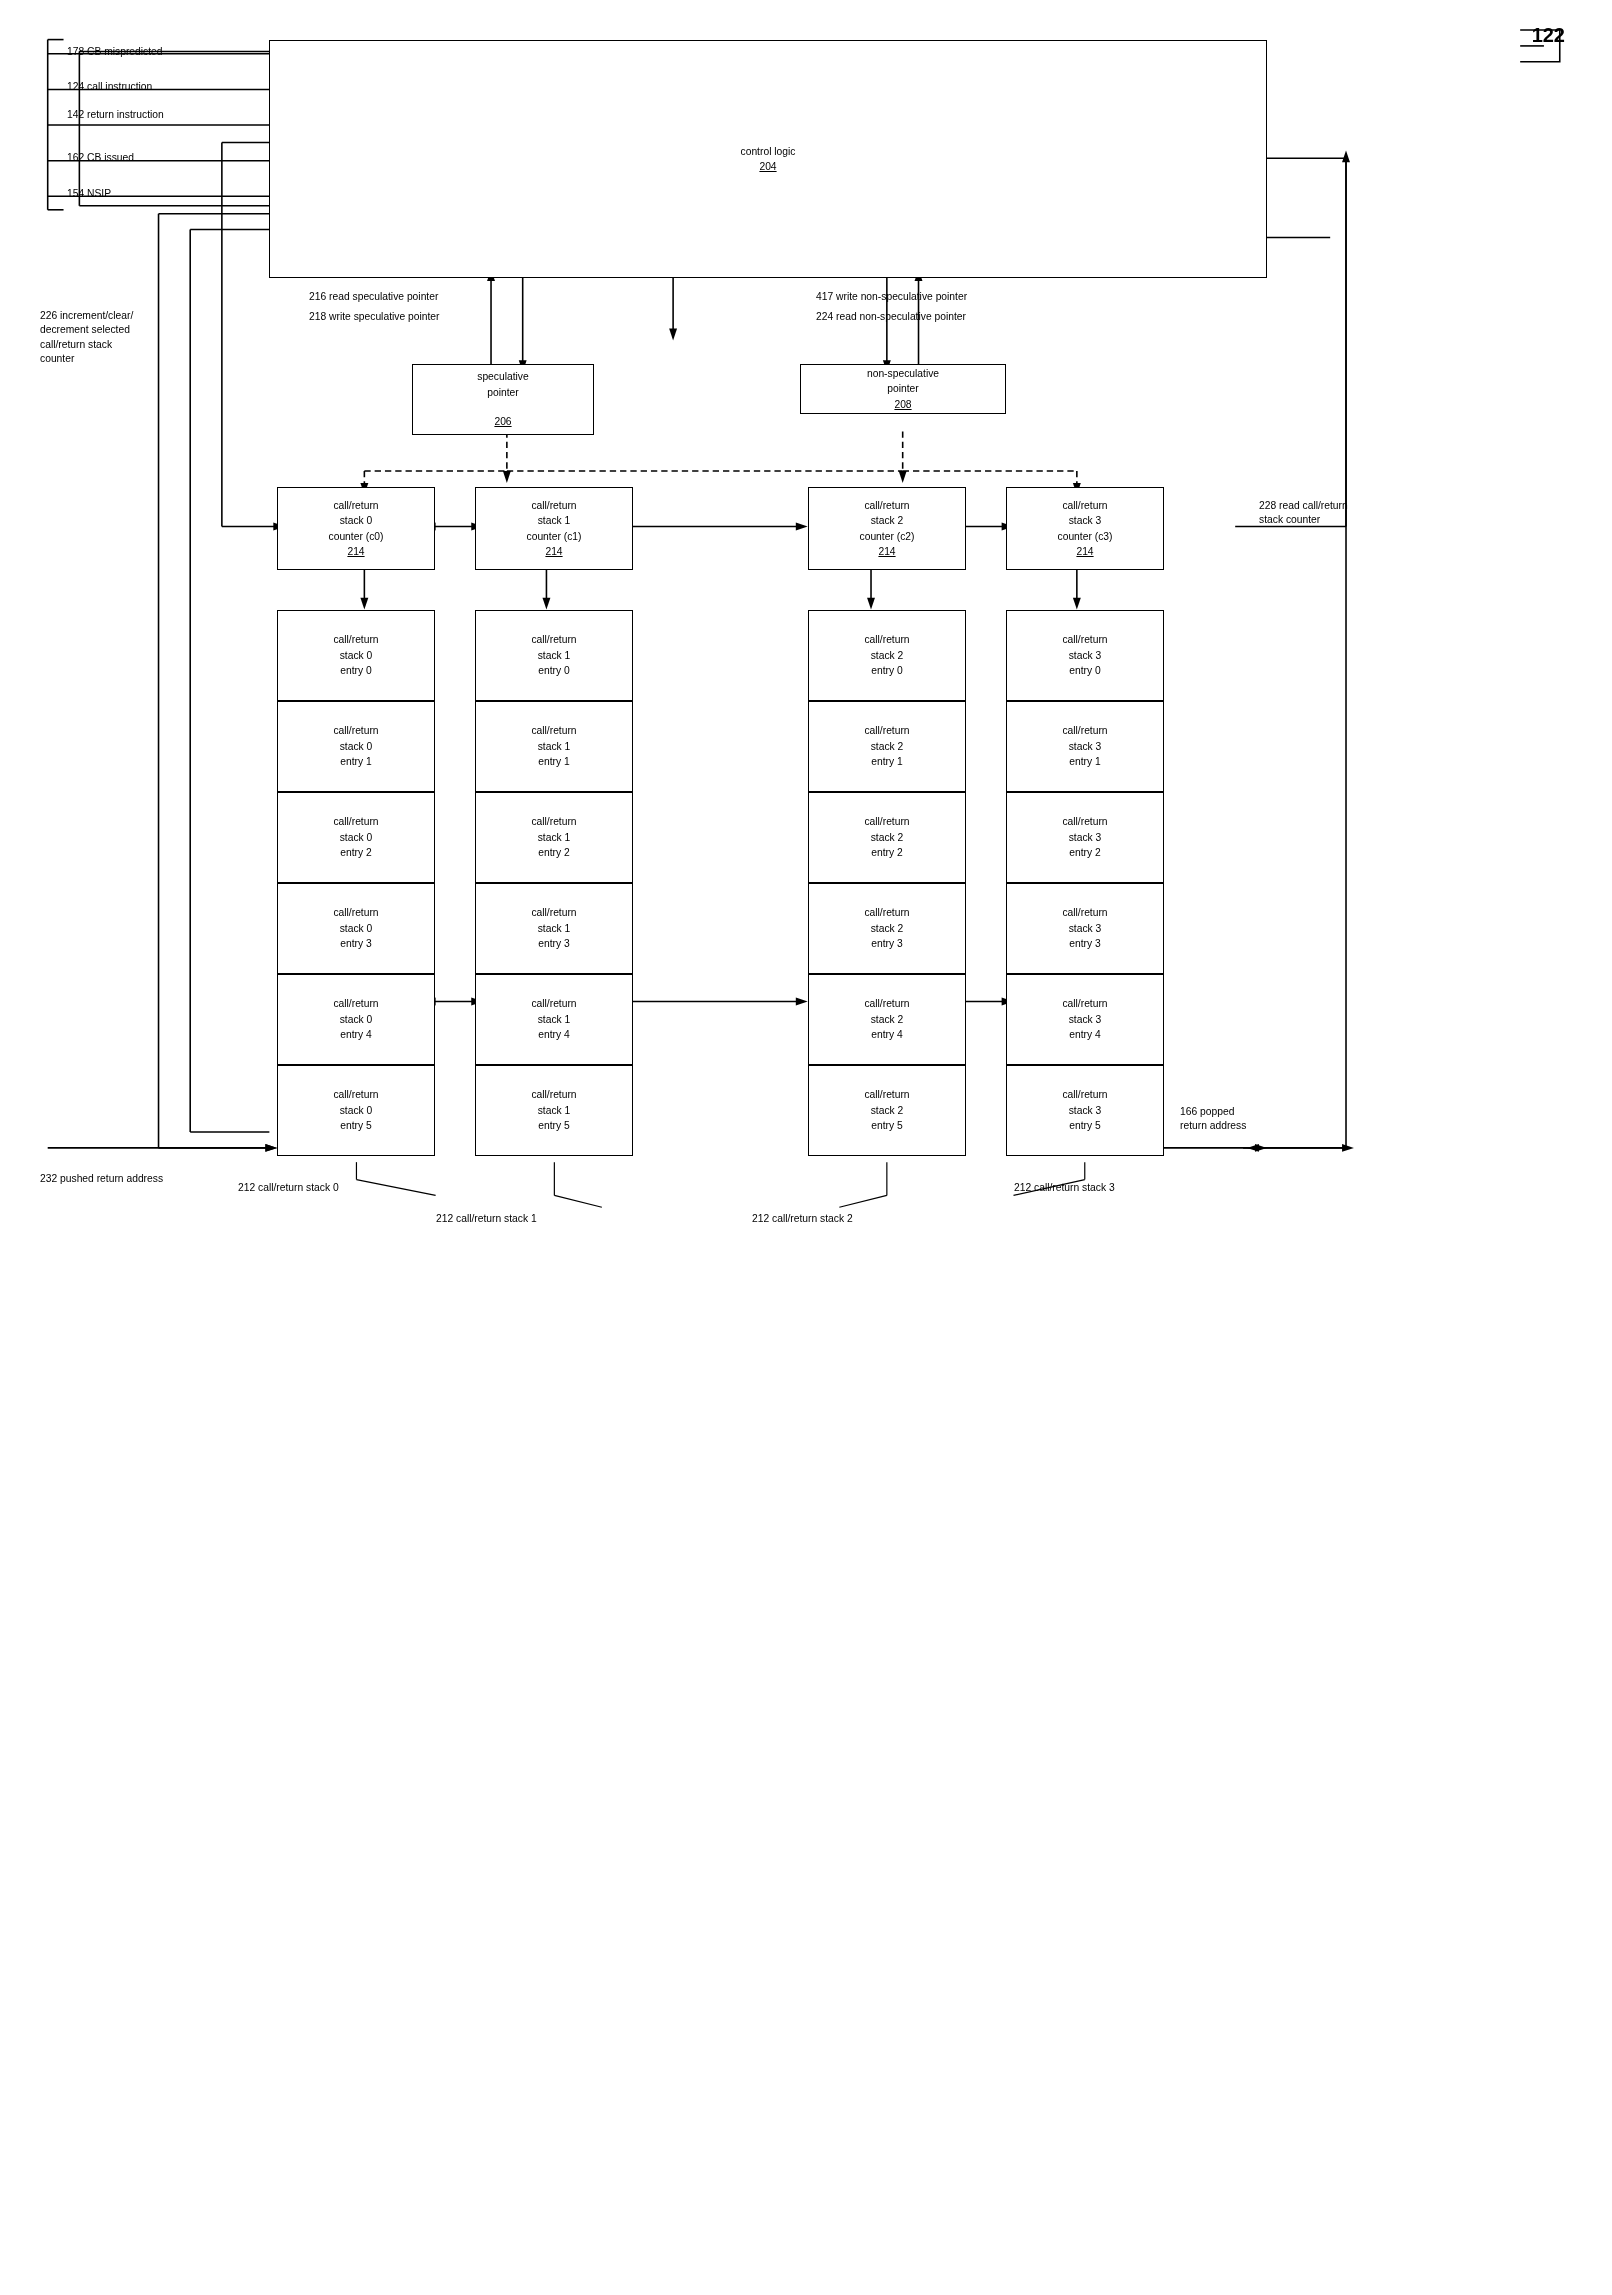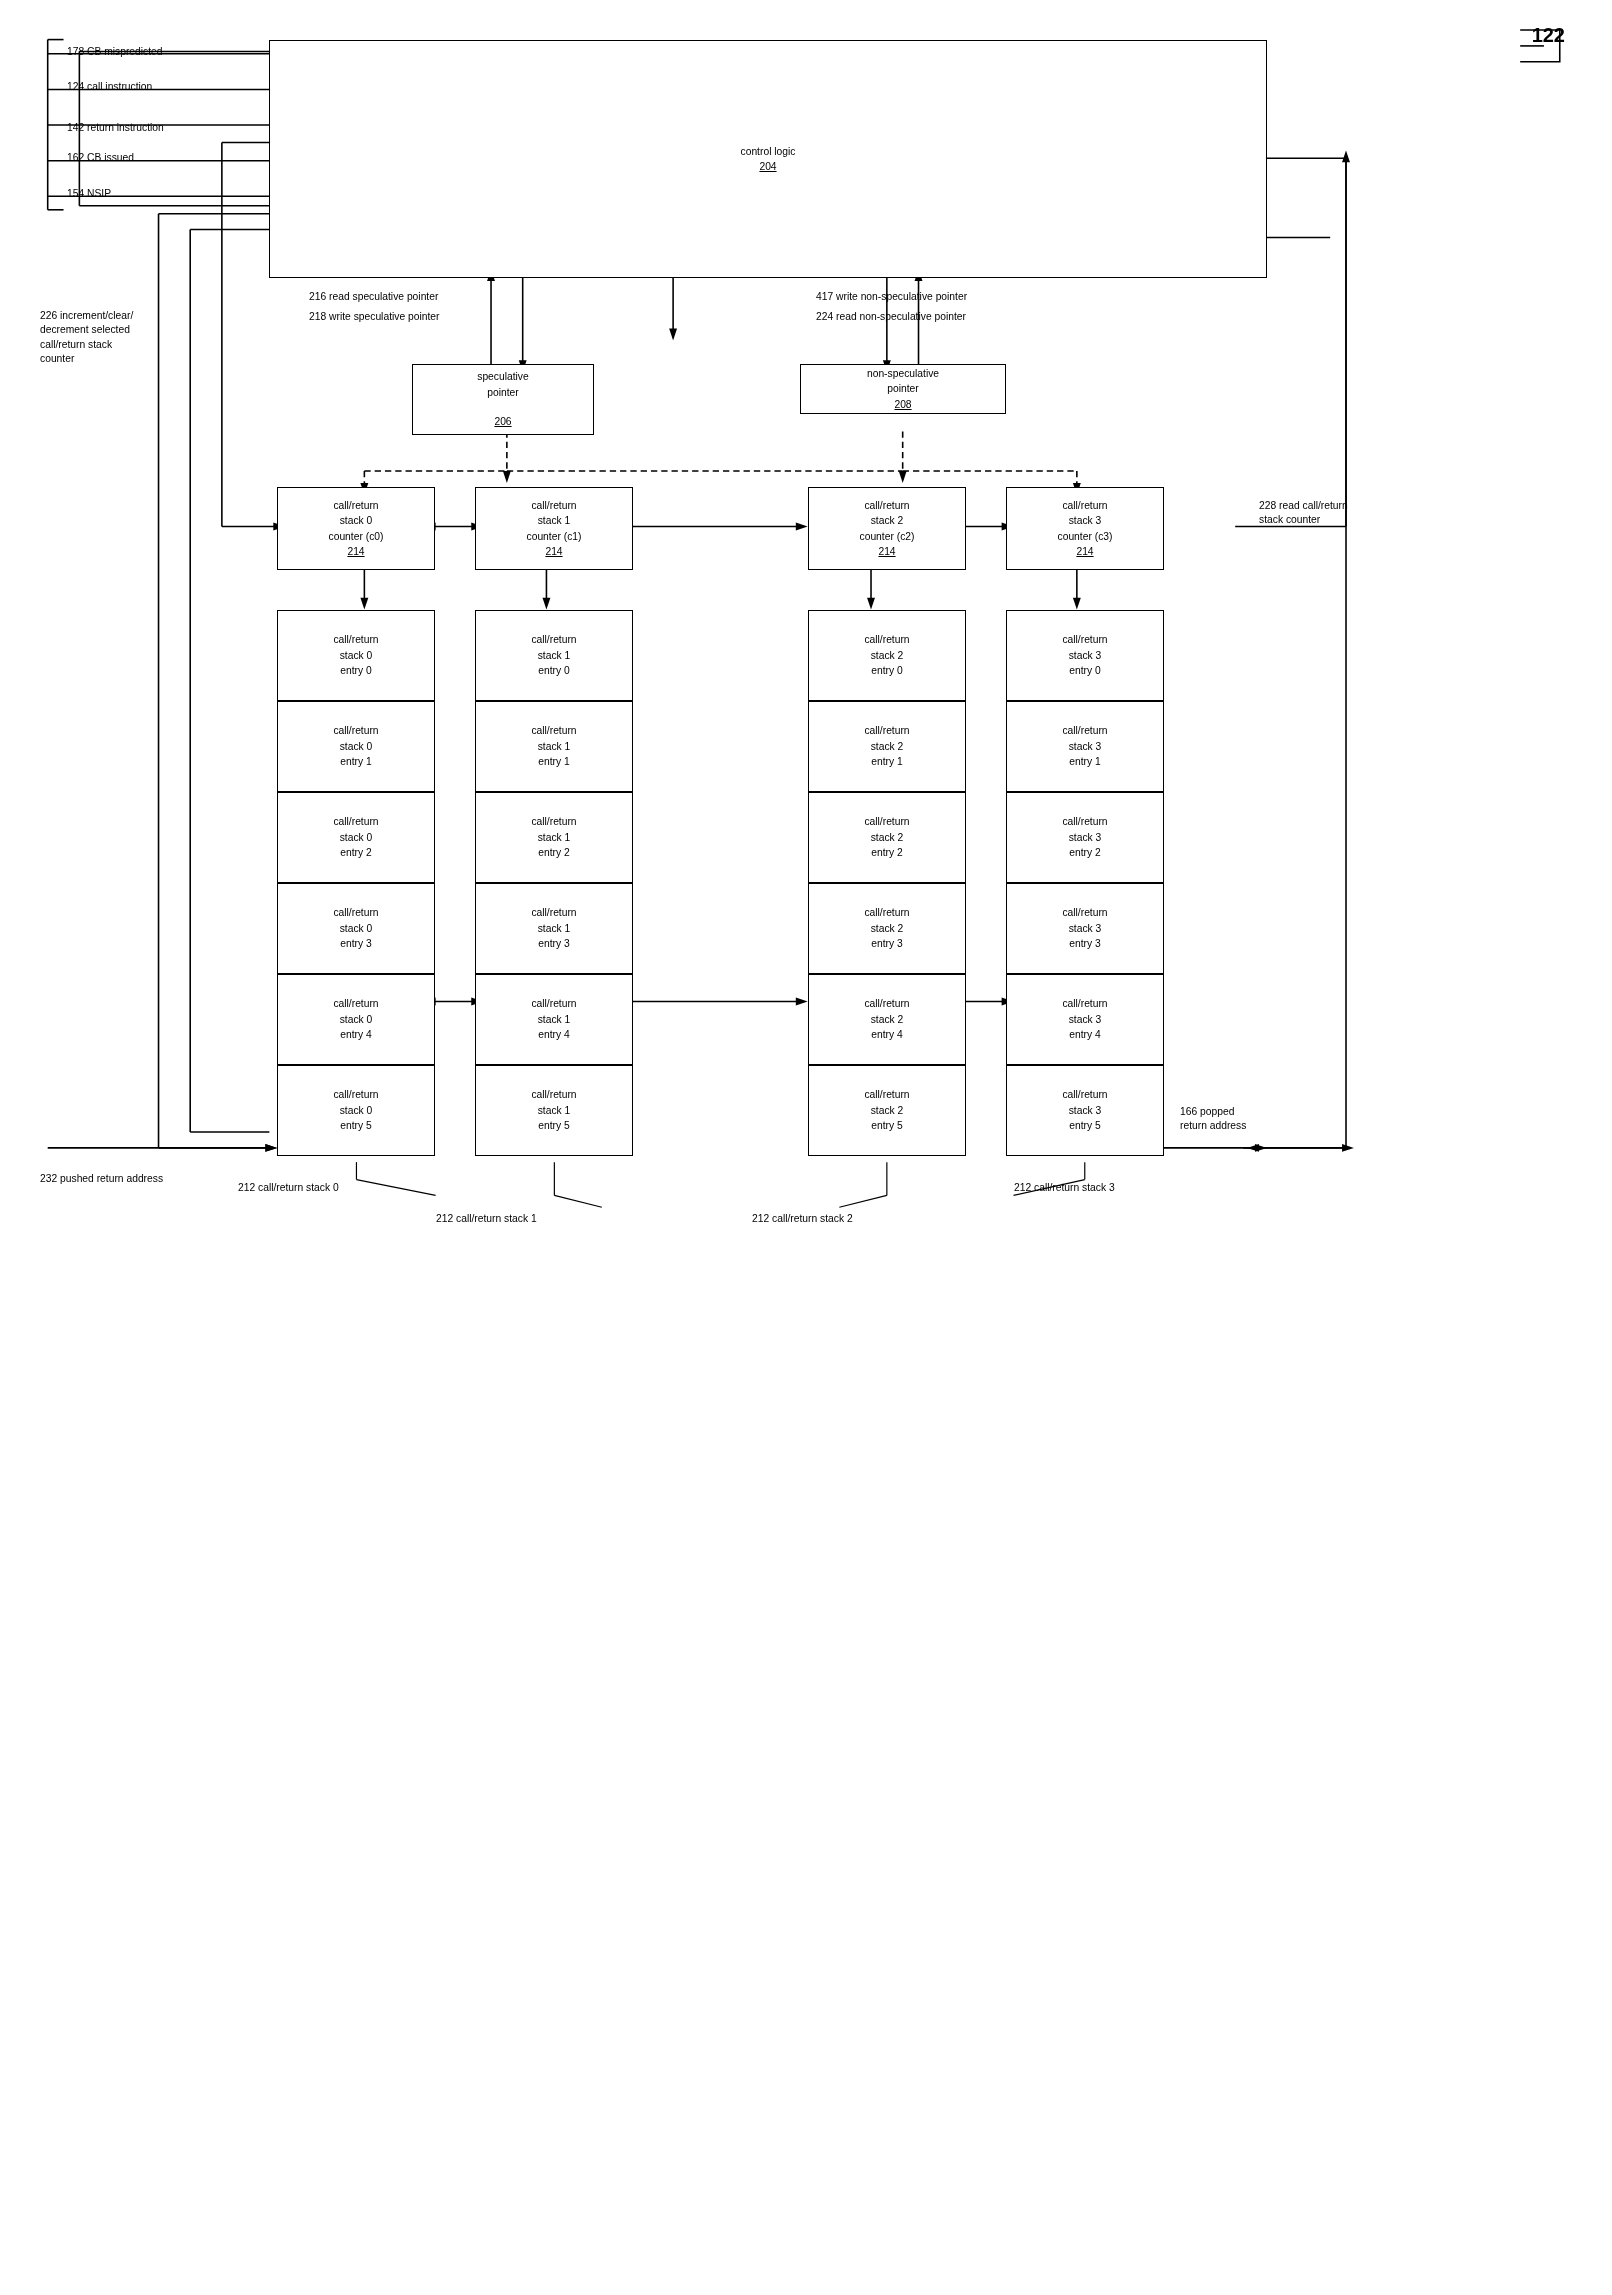--- a/index.html
+++ b/index.html
@@ -18,20 +18,21 @@
       width: 1613px;
       height: 2295px;
     }
     .box {
       position: absolute;
       border: 1.6px solid #000;
       background: #fff;
       text-align: center;
       display: flex;
       flex-direction: column;
+      align-items: center;
       justify-content: center;
       line-height: 1.4;
     }
     .box-label {
       font-size: 10.3px;
       line-height: 1.5;
     }
     .underline {
       text-decoration: underline;
     }
@@ -188,21 +189,21 @@
 
     <line x1="340" y1="180" x2="280" y2="180" stroke="#000" stroke-width="2"></line>
     <line x1="280" y1="180" x2="280" y2="665" stroke="#000" stroke-width="2"></line>
     <line x1="280" y1="665" x2="350" y2="665" stroke="#000" stroke-width="2"></line>
     <polygon points="345,660 360,665 345,670" fill="#000"></polygon>
 
   </svg>
 
   <div class="label-text" style="left:67px; top:44px;">178 CB mispredicted</div>
   <div class="label-text" style="left:67px; top:79px;">124 call instruction</div>
-  <div class="label-text" style="left:67px; top:120px;">142 return instruction</div>
+  <div class="label-text" style="left:67px; top:107px;">142 return instruction</div>
   <div class="label-text" style="left:67px; top:150px;">162 CB issued</div>
   <div class="label-text" style="left:67px; top:186px;">154 NSIP</div>
 
   <div class="box" style="left:269px; top:40px; width:998px; height:238px;">
     <div class="box-label">control logic</div>
     <div class="box-label underline">204</div>
   </div>
 
   <div class="label-text" style="left:309px; top:289px;">216 read speculative pointer</div>
   <div class="label-text" style="left:309px; top:309px;">218 write speculative pointer</div>

